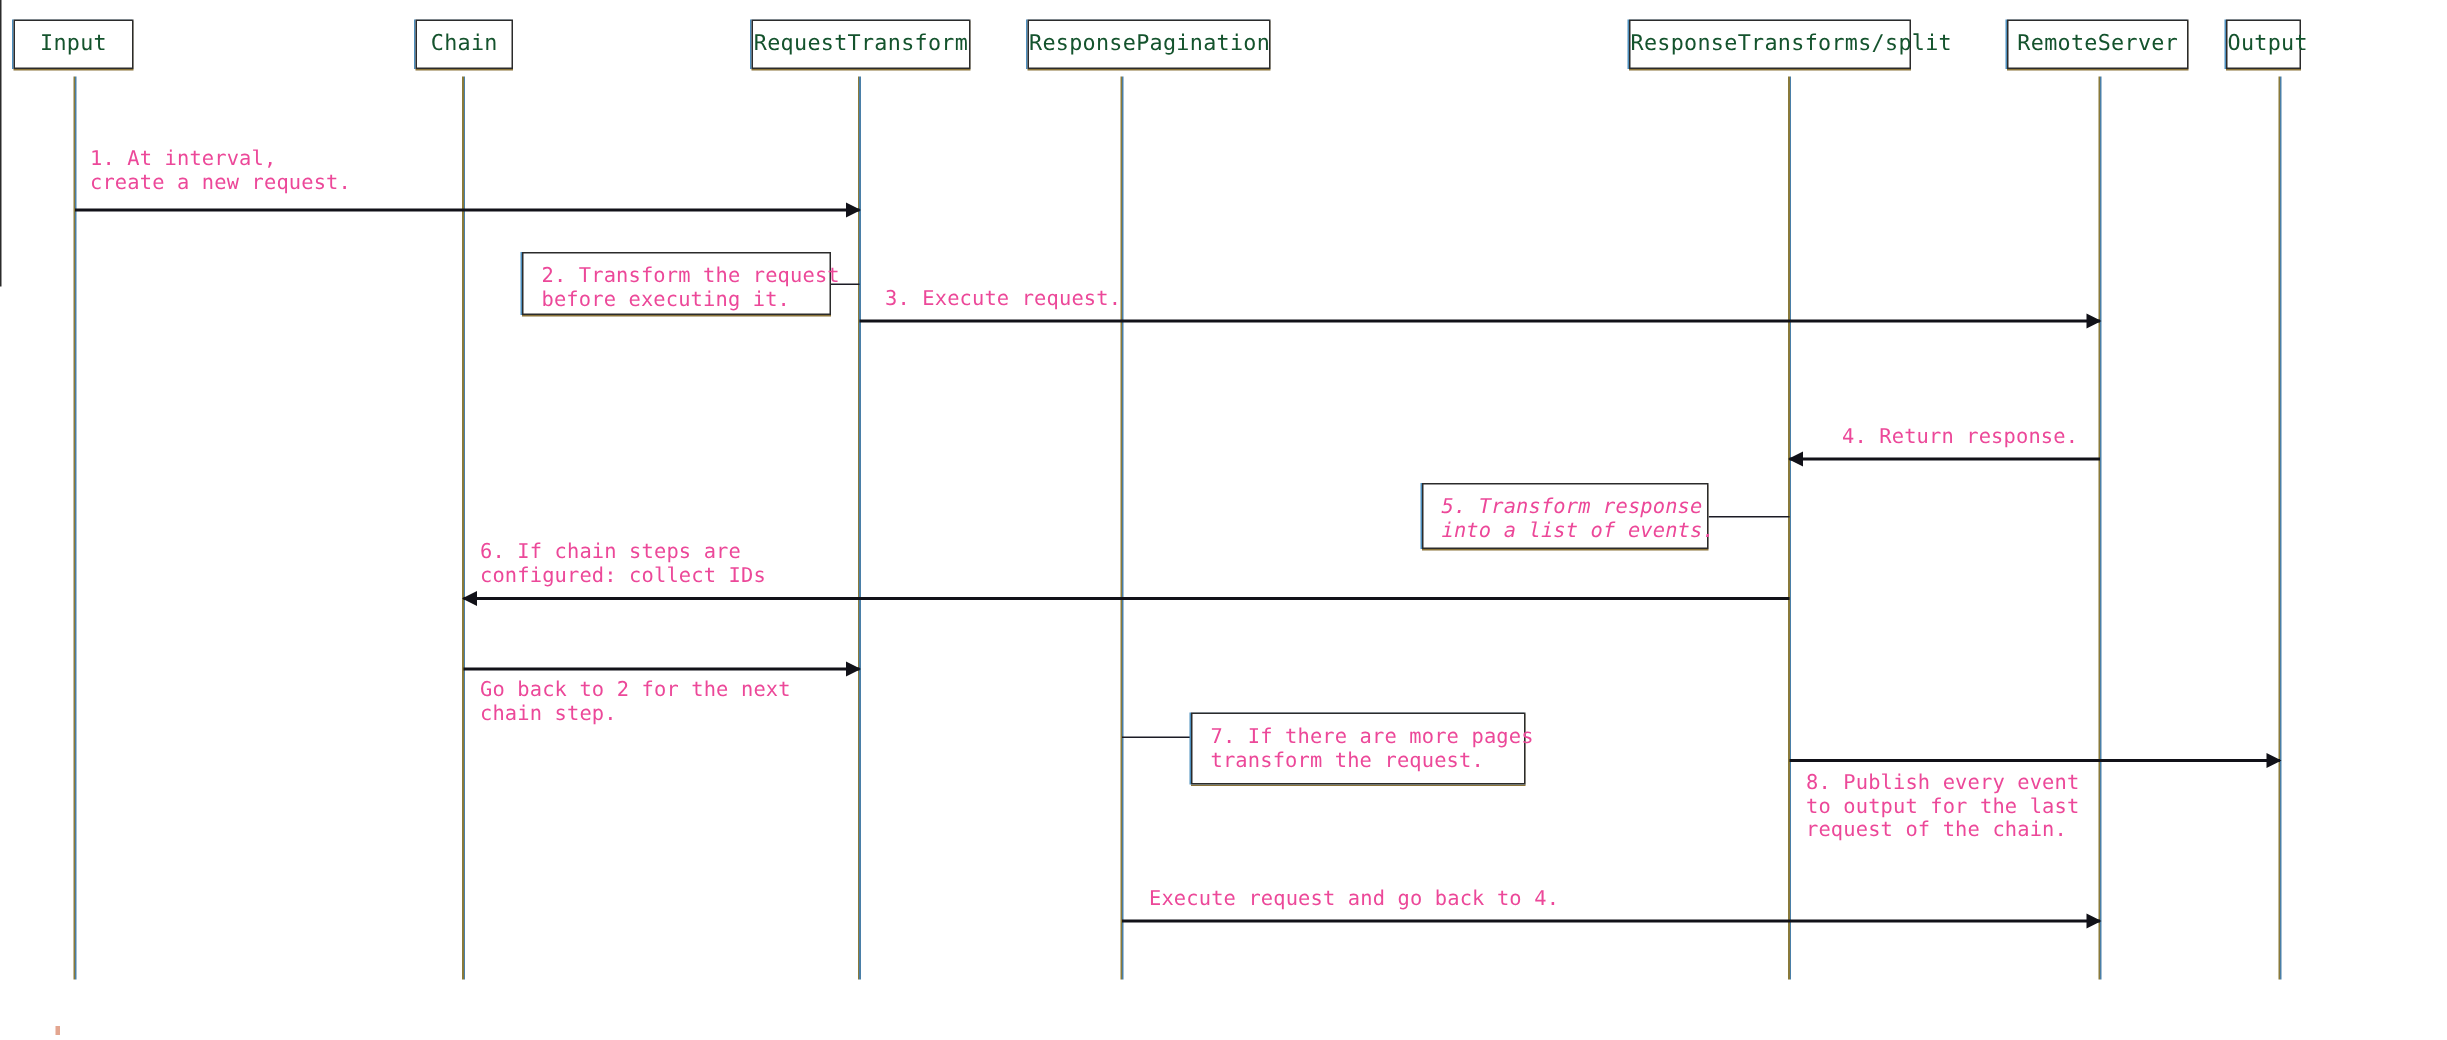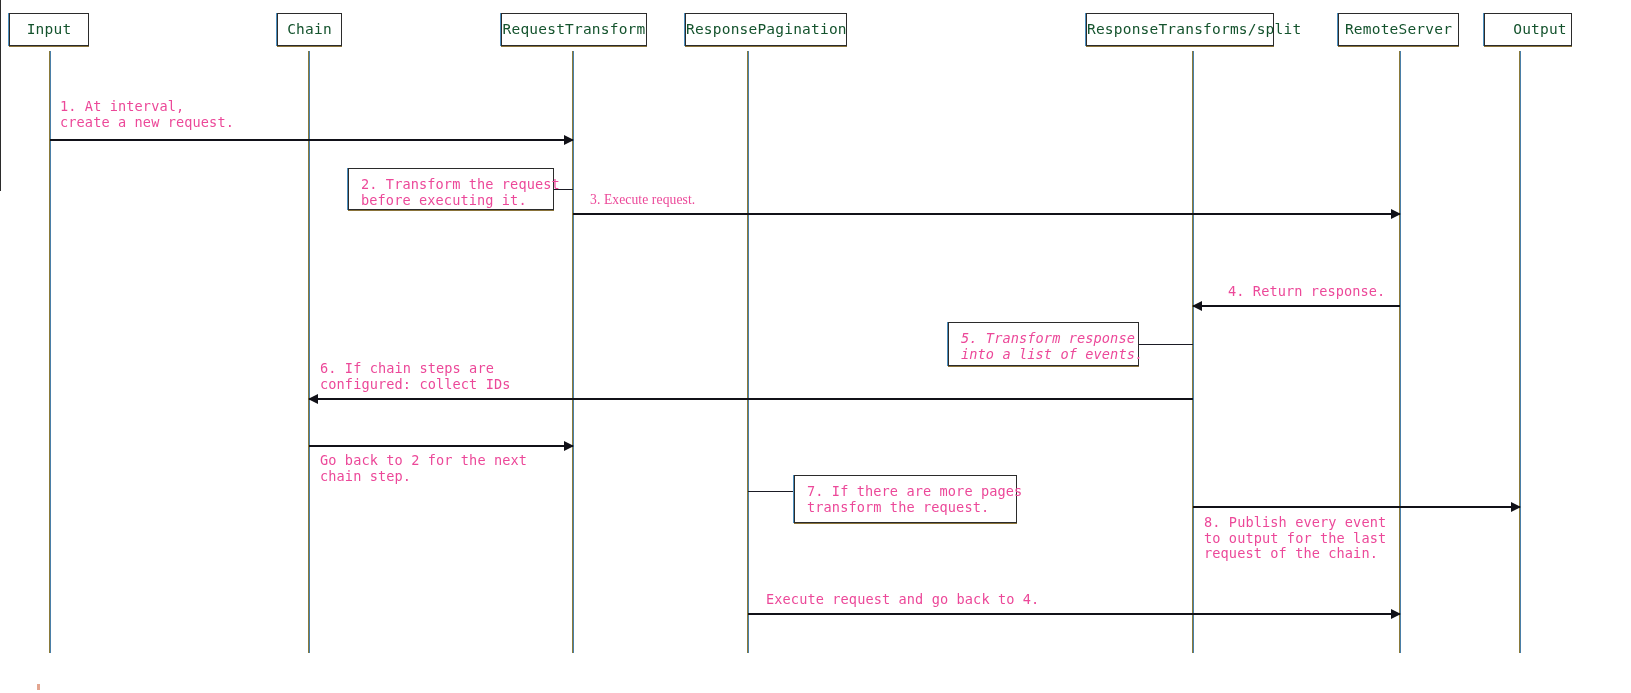--- a/index.html
+++ b/index.html
@@ -128,21 +128,21 @@
   </div>
   <div class="participant" style="left:685px; top:13px; width:162px;">
     <span>ResponsePagination</span>
   </div>
   <div class="participant" style="left:1086px; top:13px; width:188px;">
     <span>ResponseTransforms/split</span>
   </div>
   <div class="participant" style="left:1338px; top:13px; width:121px;">
     <span>RemoteServer</span>
   </div>
-  <div class="participant" style="left:1484px; top:13px; width:88px;padding-left:24px;">
+  <div class="participant" style="left:1484px; top:13px; width:50px;">
     <span>Output</span>
   </div>
 
   <div class="lifeline" style="left:49px;"></div>
   <div class="lifeline" style="left:308px;"></div>
   <div class="lifeline" style="left:572px;"></div>
   <div class="lifeline" style="left:747px;"></div>
   <div class="lifeline" style="left:1192px;"></div>
   <div class="lifeline" style="left:1399px;"></div>
   <div class="lifeline" style="left:1519px;"></div>
@@ -150,21 +150,21 @@
   <div class="msg-label" style="left:60px; top:99px;">1. At interval,
 create a new request.</div>
   <div class="msg to-right" style="left:50px; top:139px; width:523px;">
     <span class="head"></span>
   </div>
 
   <div class="note-connector" style="left:554px; top:189px; width:19px;"></div>
   <div class="note" style="left:348px; top:168px; width:206px; height:42px;">2. Transform the request
 before executing it.</div>
 
-  <div class="msg-label" style="left:590px; top:192px;font-family:Liberation Serif, serif;">3. Execute request.</div>
+  <div class="msg-label" style="left:590px; top:192px;">3. Execute request.</div>
   <div class="msg to-right" style="left:573px; top:213px; width:827px;">
     <span class="head"></span>
   </div>
 
   <div class="msg-label" style="left:1228px; top:284px;">4. Return response.</div>
   <div class="msg to-left" style="left:1193px; top:305px; width:207px;">
     <span class="head"></span>
   </div>
 
   <div class="note-connector" style="left:1139px; top:344px; width:54px;"></div>

